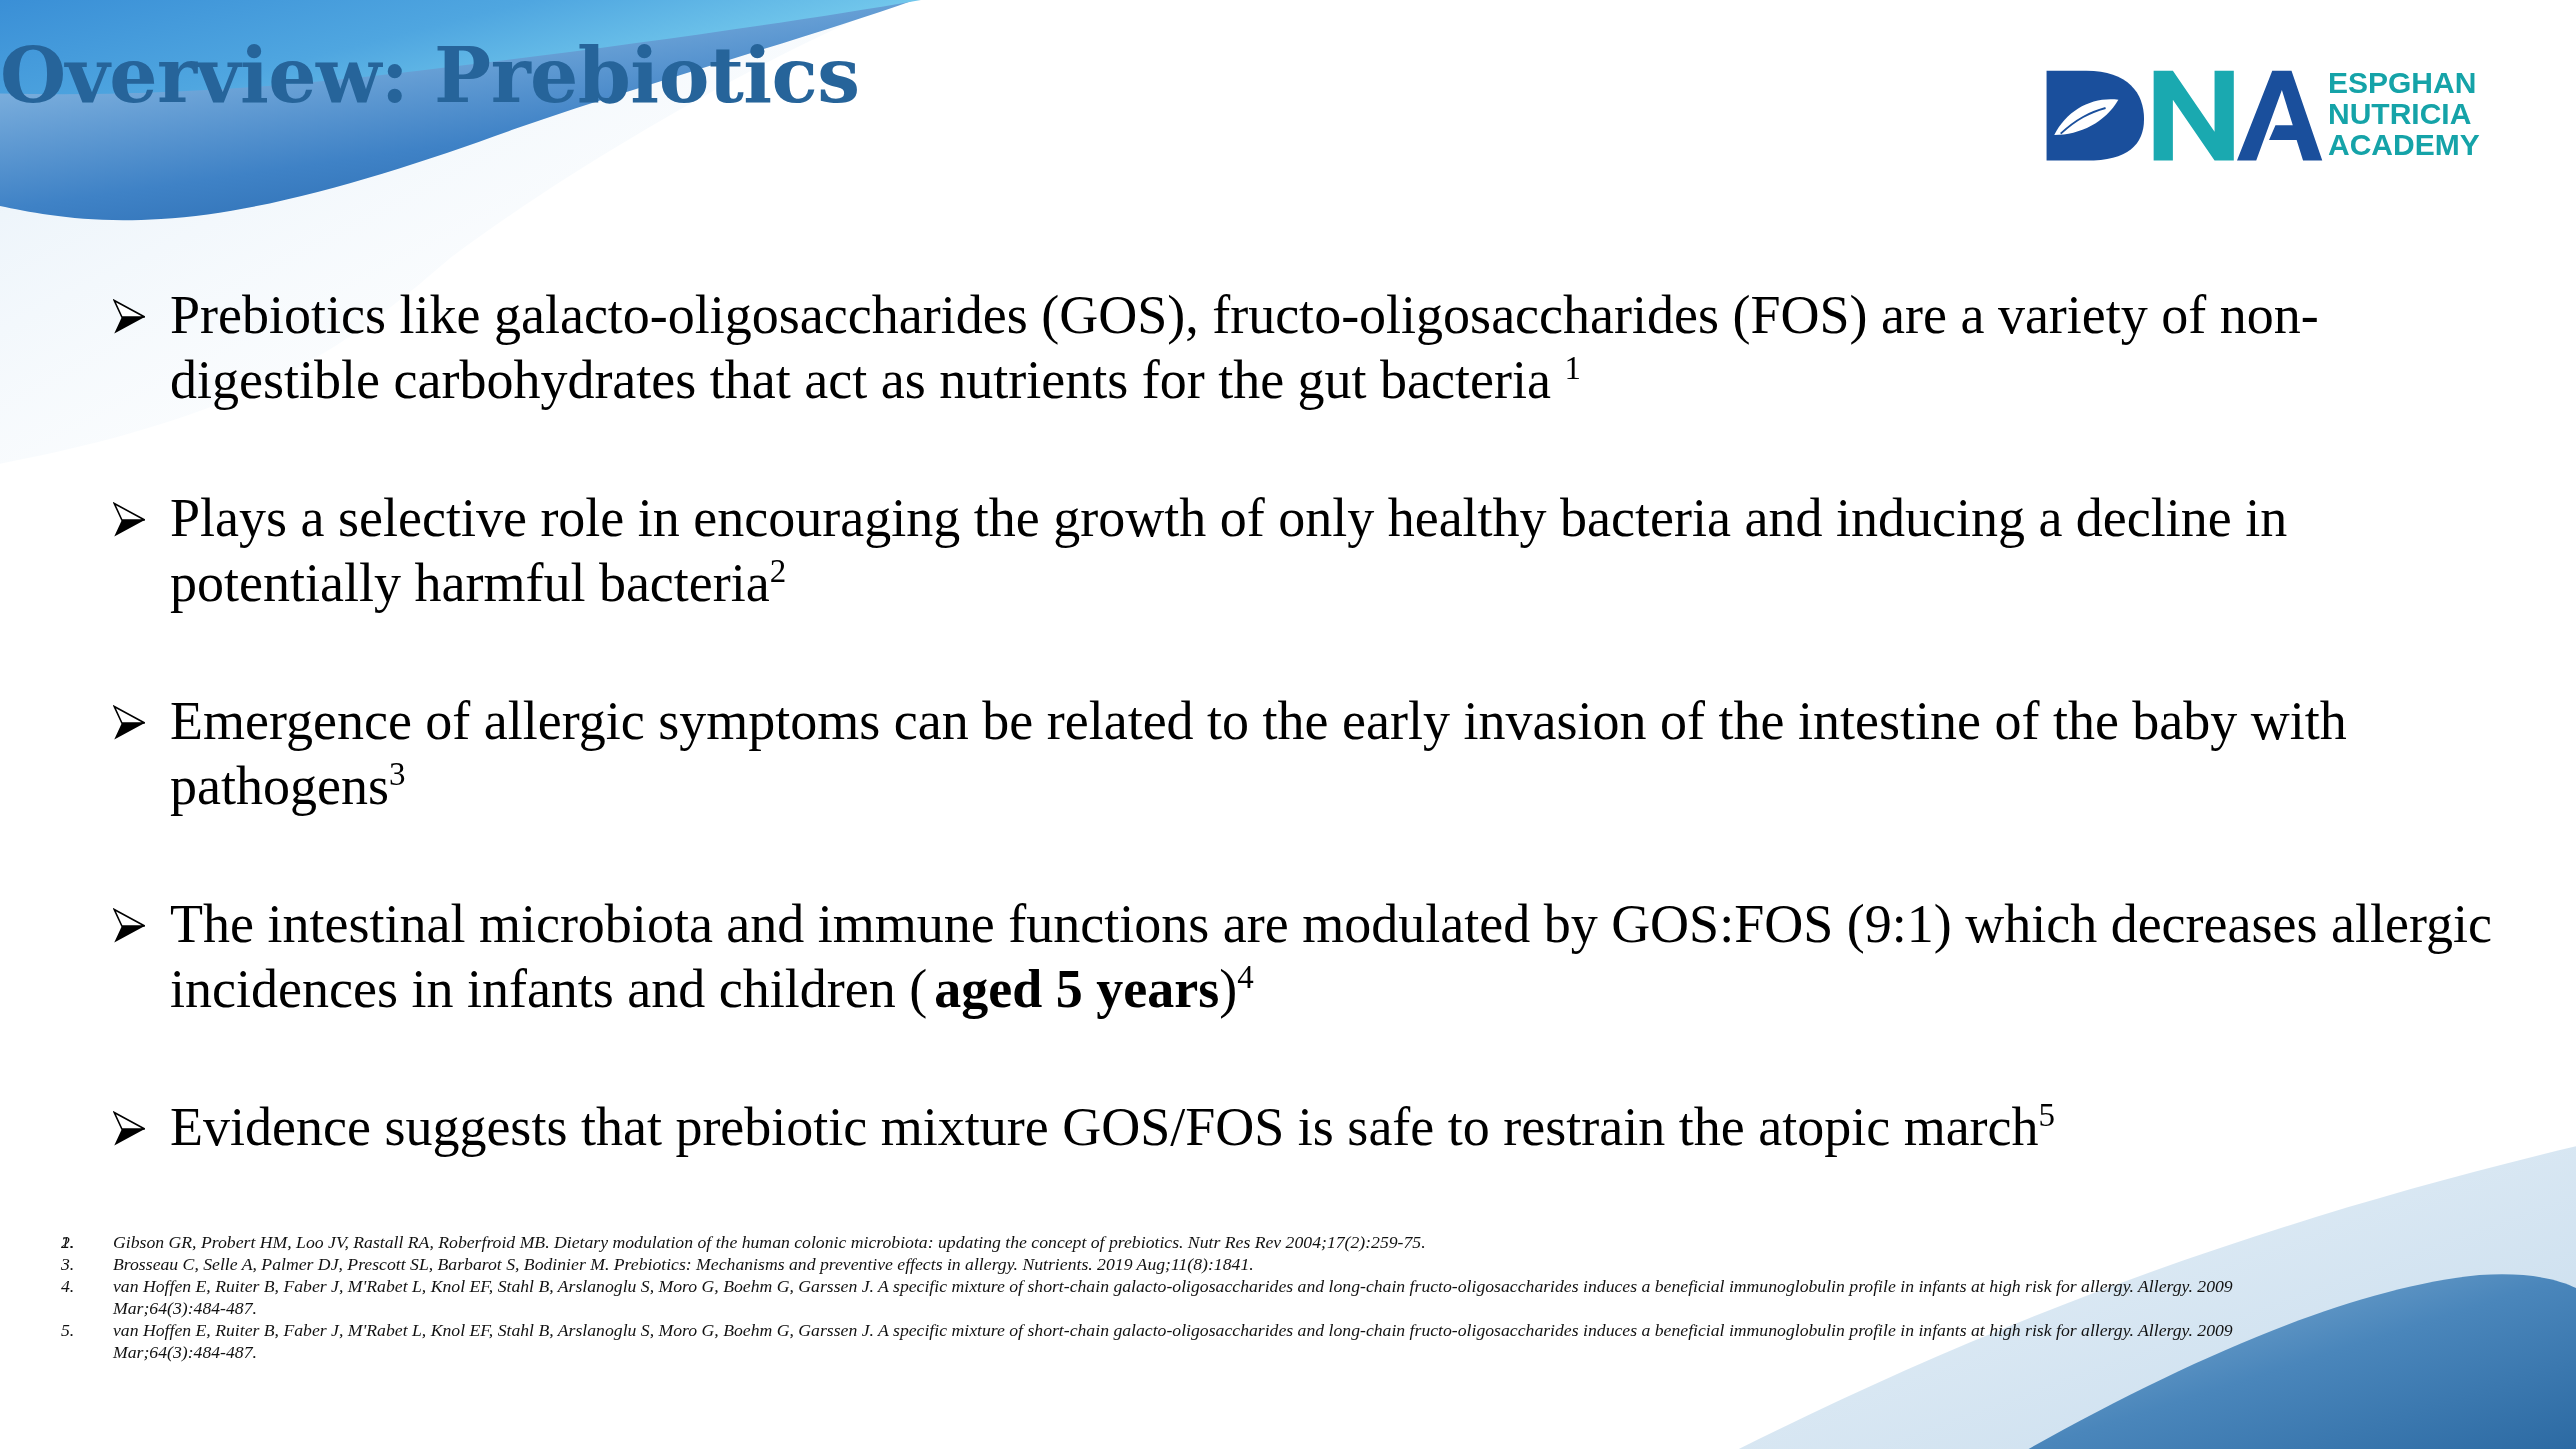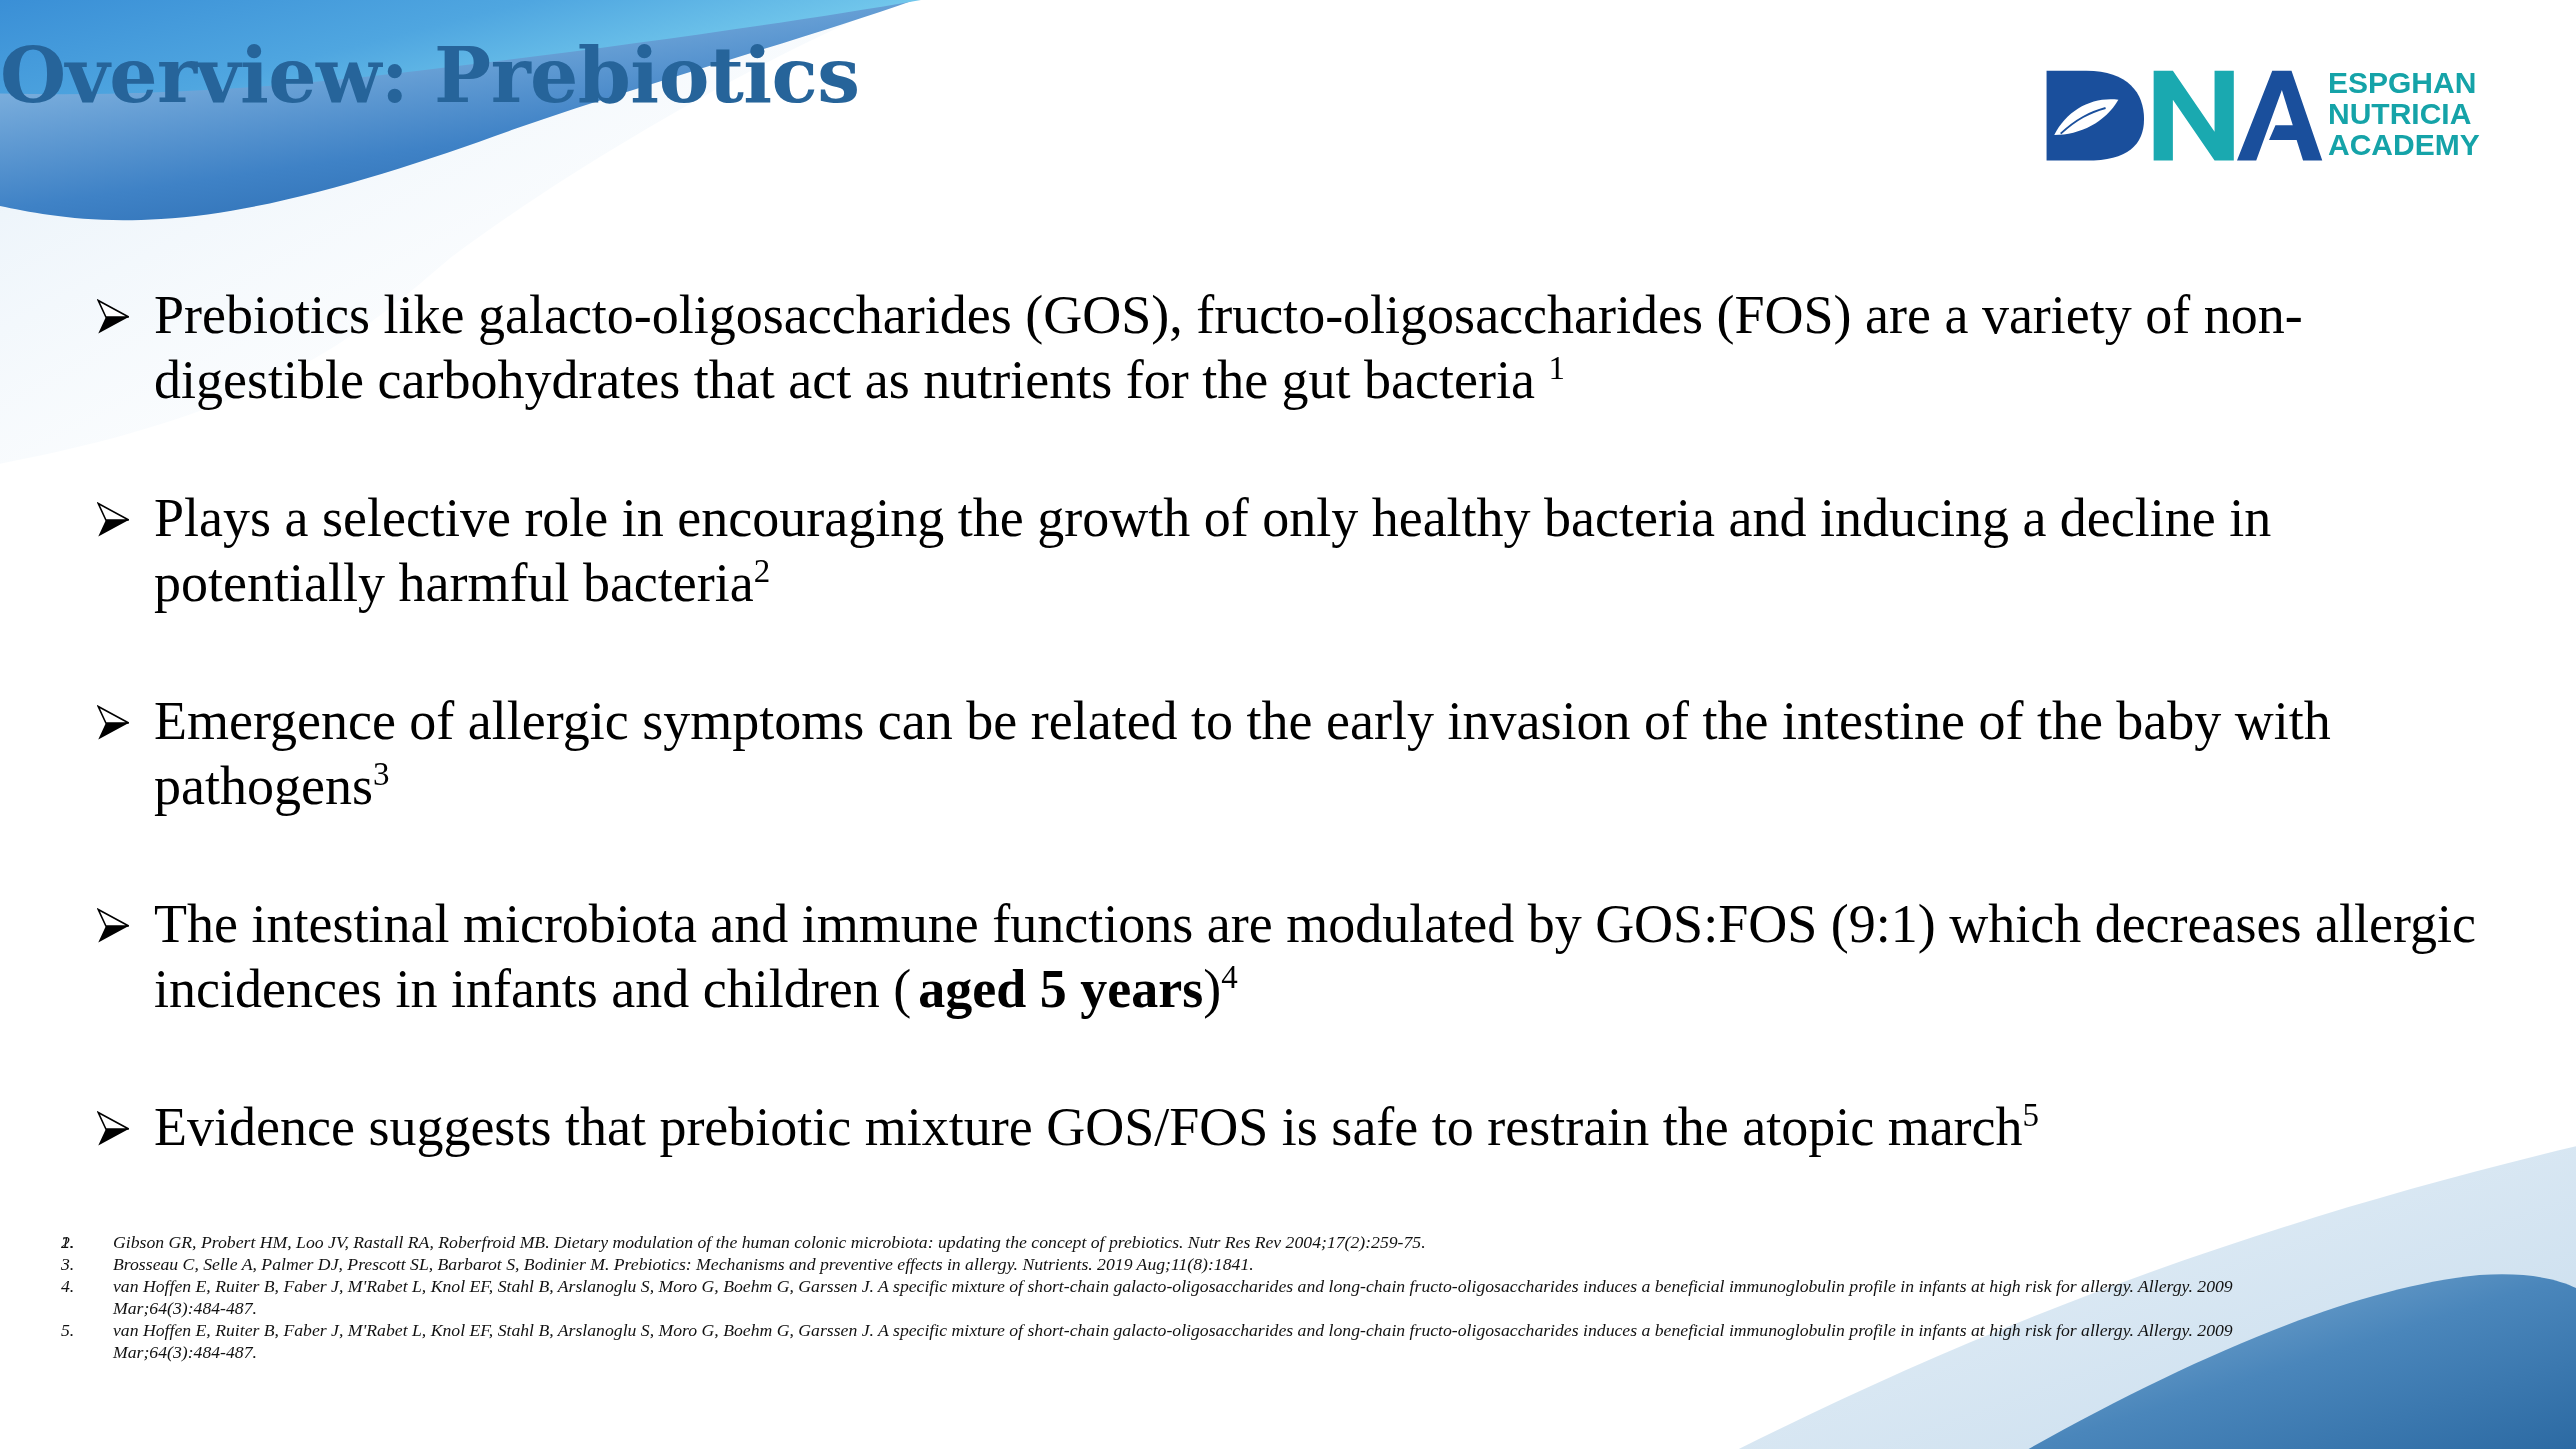--- a/index.html
+++ b/index.html
@@ -16,21 +16,21 @@
       font-family: "DejaVu Serif", "Liberation Serif", serif;
       font-weight: bold; font-size: 76px; letter-spacing: -0.6px;
       color: #26649a;
     }
     .logo { position: absolute; left: 2041px; top: 58px; width: 464px; height: 116px; }
     .logo-text {
       position: absolute; left: 287px; top: 9px;
       font-family: "Liberation Sans", "DejaVu Sans", sans-serif;
       font-weight: bold; font-size: 30px; line-height: 31px; color: #15a3a8;
     }
-    .bullets { position: absolute; left: 97px; top: 283px; width: 2409px; }
+    .bullets { position: absolute; left: 113px; top: 283px; width: 2409px; }
     .bullet { position: relative; padding-left: 57px; font-size: 54px; line-height: 65px; margin-bottom: 73px; }
     .bullet .arrow { position: absolute; left: 0; top: 15.5px; width: 33px; height: 36px; }
     .bullet sup { font-size: 33px; line-height: 0; }
     .bullet b { font-weight: bold; margin-left: 7px; }
     .refs { position: absolute; left: 61px; top: 1231px; width: 2254px; }
     .ref { position: relative; padding-left: 52px; font-style: italic; font-size: 17.7px; line-height: 22px; color: #111; }
     .ref .num { position: absolute; left: 0; top: 0; }
   </style>
 </head>
 <body>

